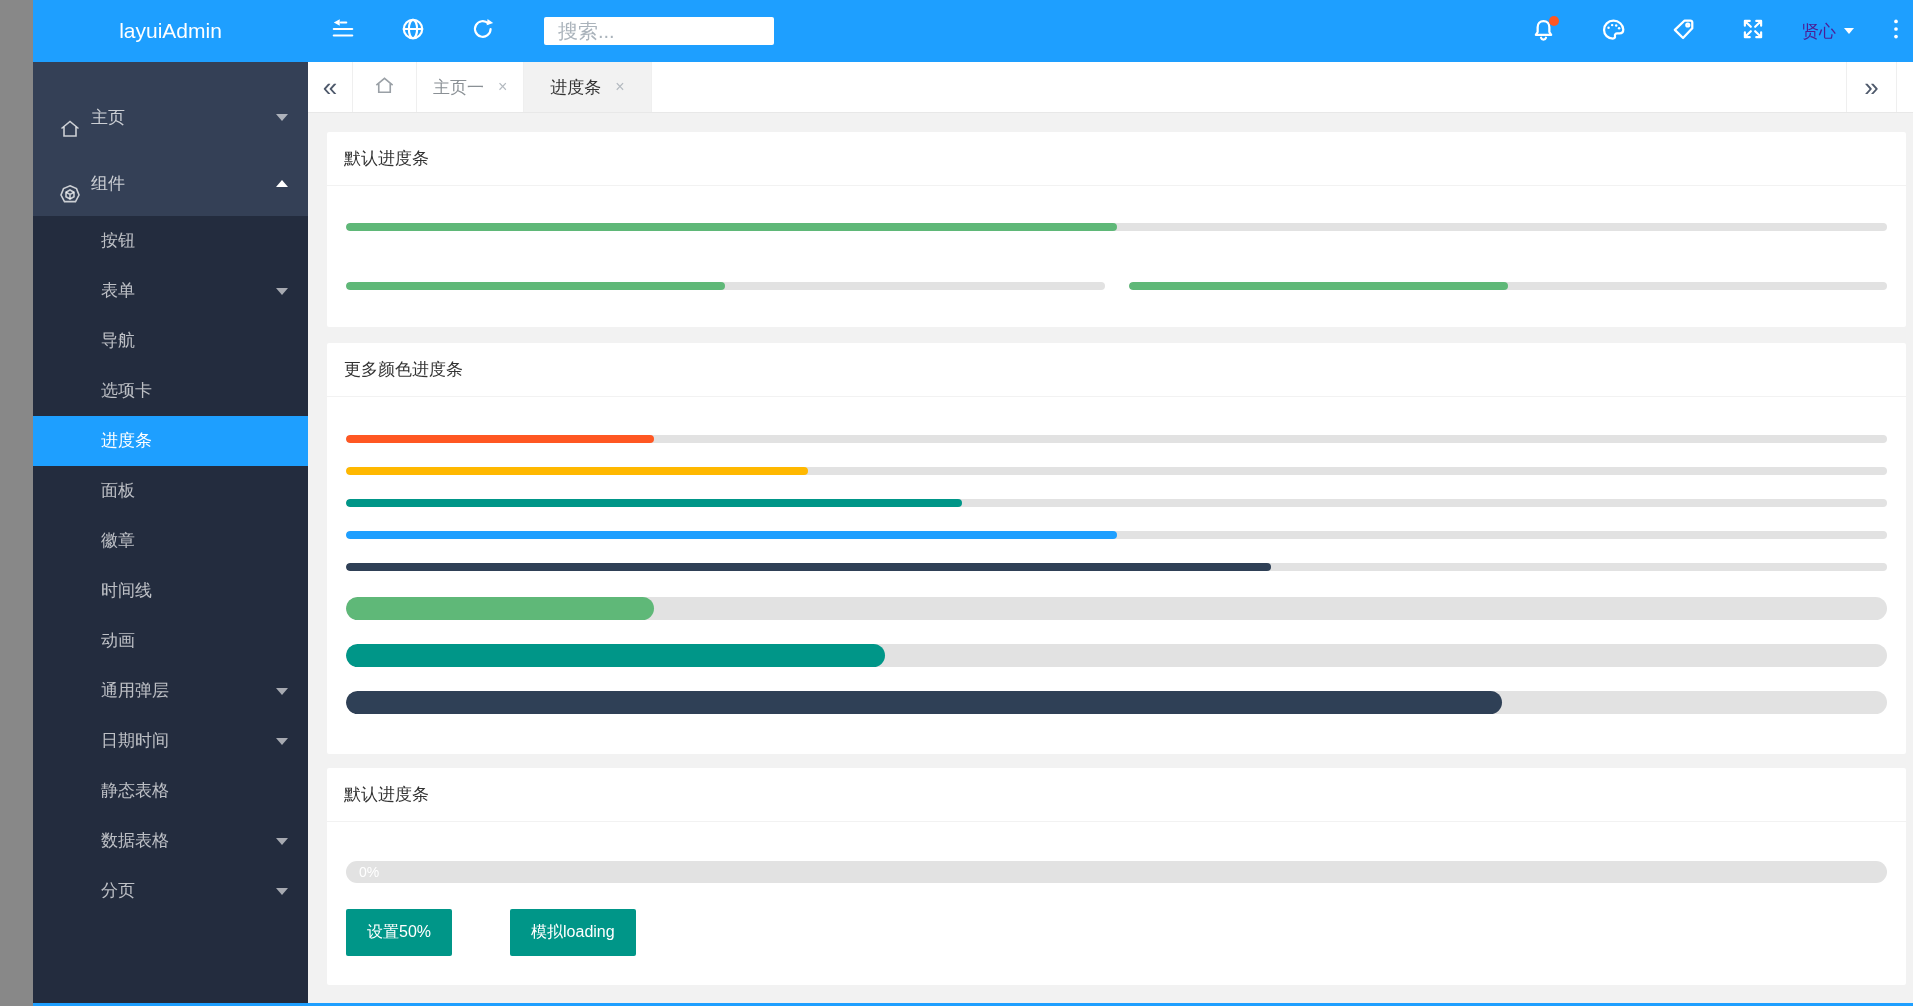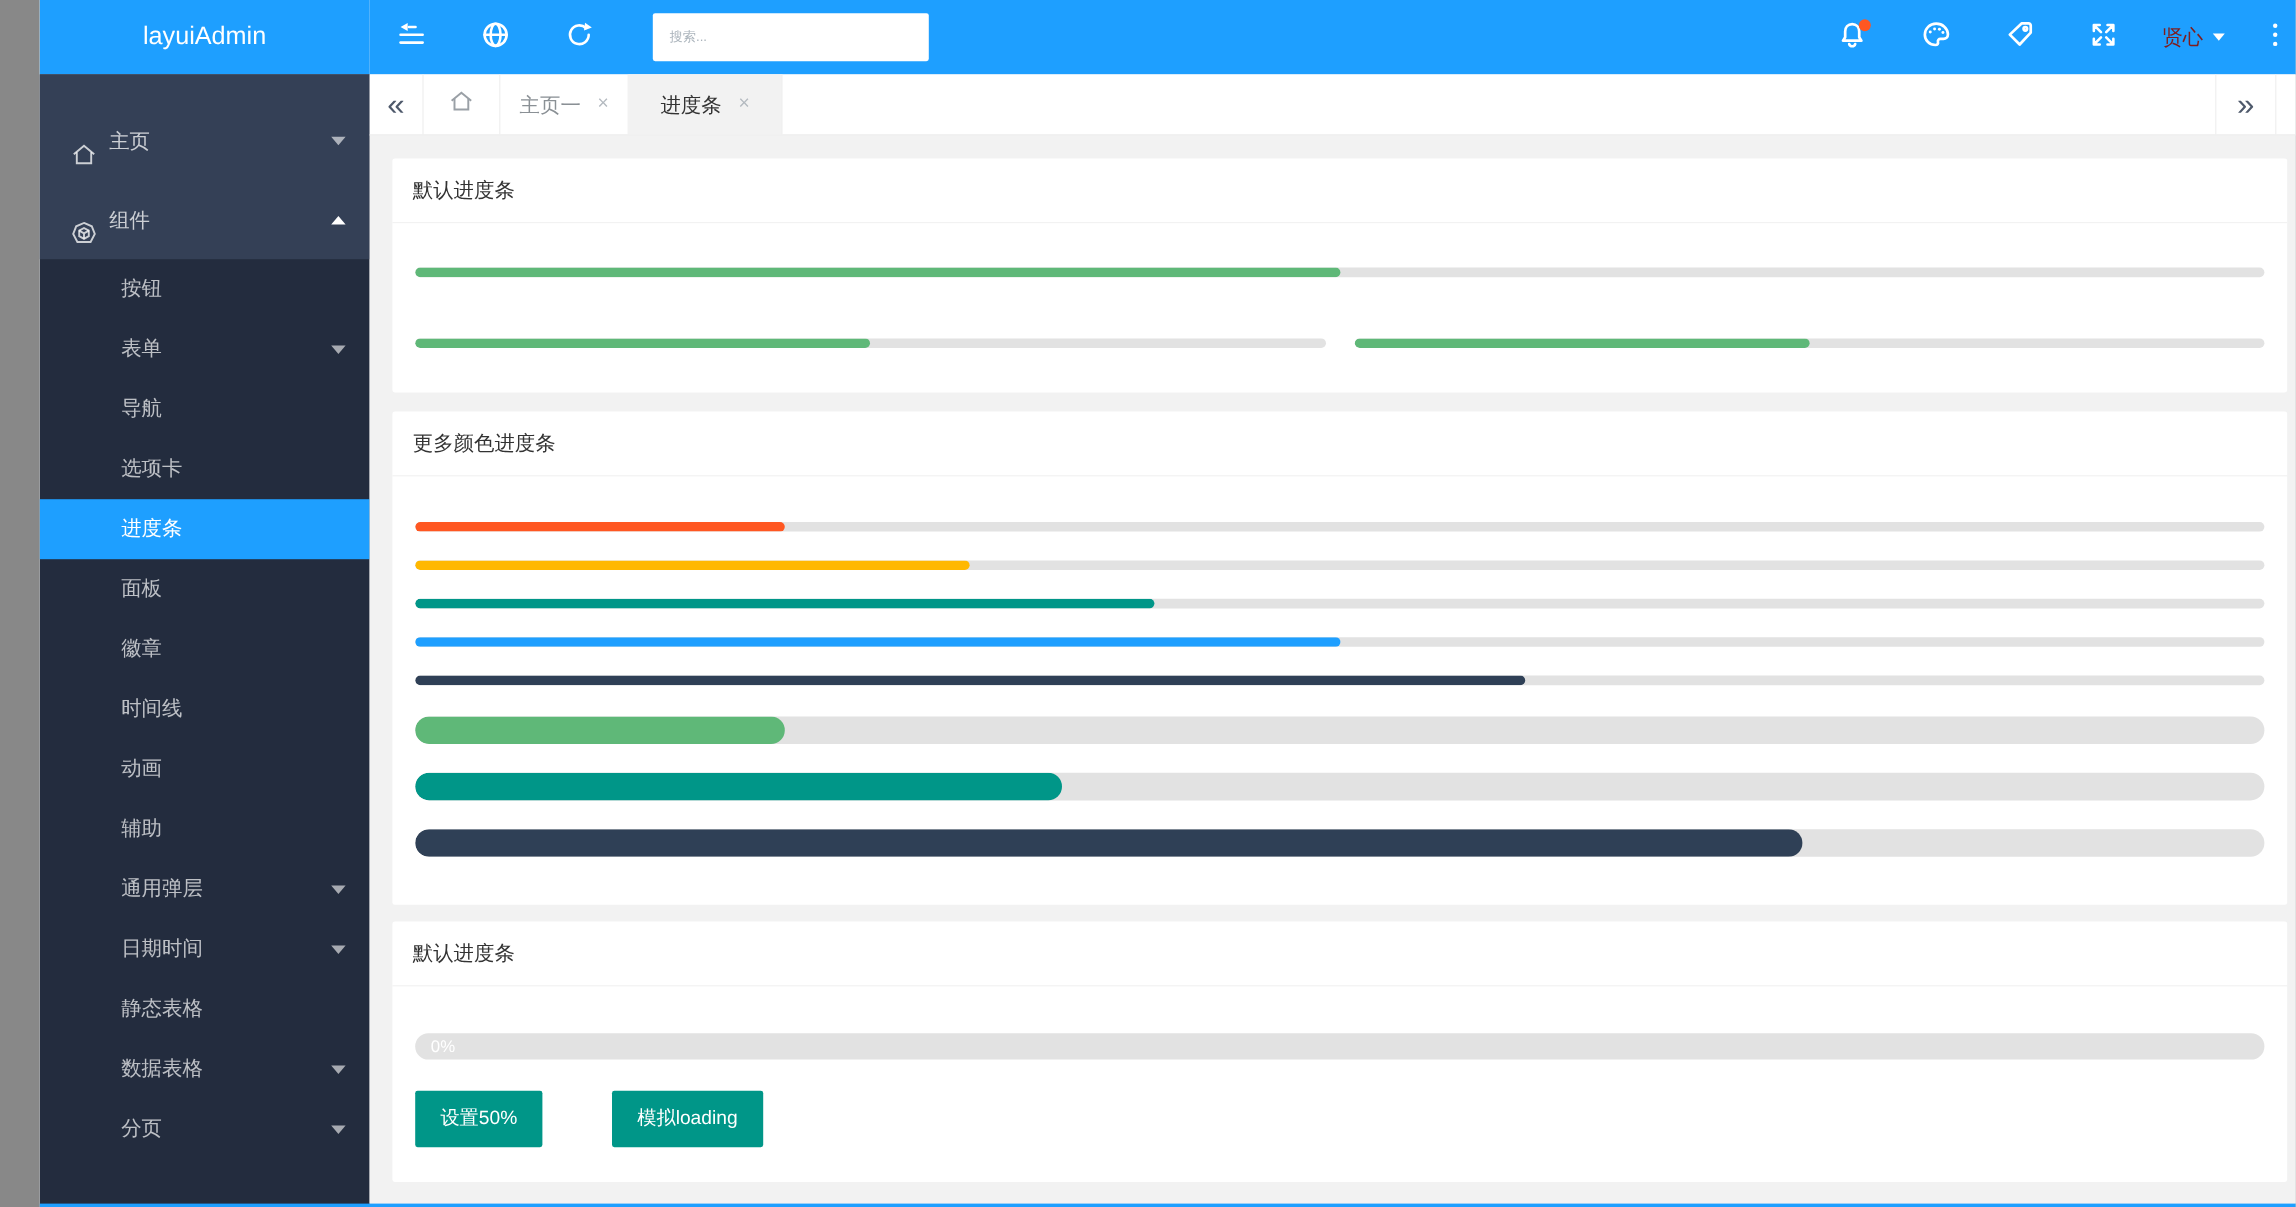--- a/index.html
+++ b/index.html
@@ -13,27 +13,27 @@
     position:absolute; left:0; top:0; width:275px; height:62px;
     background:#1E9FFF; color:#fff; font-size:21px; line-height:62px; text-align:center;
   }
   .header {
     position:absolute; left:275px; top:0; width:1638px; height:62px;
     background:#1E9FFF; display:flex; align-items:center; padding-right:22px;
   }
   .hbtn { width:70px; height:62px; display:flex; align-items:center; justify-content:center; cursor:pointer; position:relative; }
   .hbtn svg { stroke:#fff; fill:none; stroke-width:2; stroke-linecap:round; stroke-linejoin:round; }
   .search-box {
-    margin-left:26px; width:230px; height:40px; background:#fff; border:none; border-radius:2px;
-    padding:14px 14px; font-size:11px; color:#333; outline:none; font-family:"Liberation Sans",sans-serif;
+    margin-left:26px; width:230px; height:28px; background:#fff; border:none; border-radius:2px;
+    padding:14px 14px; font-size:20px; color:#333; outline:none; font-family:"Liberation Sans",sans-serif;
   }
   .search-box::placeholder { color:#aab3bb; }
   .header-right { margin-left:auto; display:flex; align-items:center; }
   .badge-dot { position:absolute; top:16px; right:19px; width:10px; height:10px; border-radius:50%; background:#FF5722; }
-  .user-btn { height:62px; display:flex; align-items:center; padding:0 14px; cursor:pointer; color:#7f1d1d; font-size:17px; }
+  .user-btn { height:62px; display:flex; align-items:center; padding:0 14px; cursor:pointer; color:#4c1d95; font-size:17px; }
   .user-caret { margin-left:8px; width:0; height:0; border-left:5px solid transparent; border-right:5px solid transparent; border-top:6px solid #fff; }
   
   .sidebar { position:absolute; left:0; top:62px; width:275px; height:944px; background:#232C3E; }
   .side-top { background:#344056; padding-top:22px; }
   .side-item {
     height:66px; display:flex; align-items:center; position:relative;
     color:rgba(255,255,255,.75); font-size:17px; cursor:pointer;
   }
   .side-item svg { position:absolute; left:25px; stroke:rgba(255,255,255,.75); fill:none; stroke-width:1.6; }
   .side-item .lbl { margin-left:58px; }
@@ -257,24 +257,20 @@
     <div class="sub-item">
       <span class="sub-label">时间线</span>
       
     </div>
 
     <div class="sub-item">
       <span class="sub-label">动画</span>
       
     </div>
 
-    <div class="sub-item">
-      <span class="sub-label">辅助</span>
-      
-    </div>
 
     <div class="sub-item">
       <span class="sub-label">通用弹层</span>
       <span class="caret caret-down"></span>
     </div>
 
     <div class="sub-item">
       <span class="sub-label">日期时间</span>
       <span class="caret caret-down"></span>
     </div>

